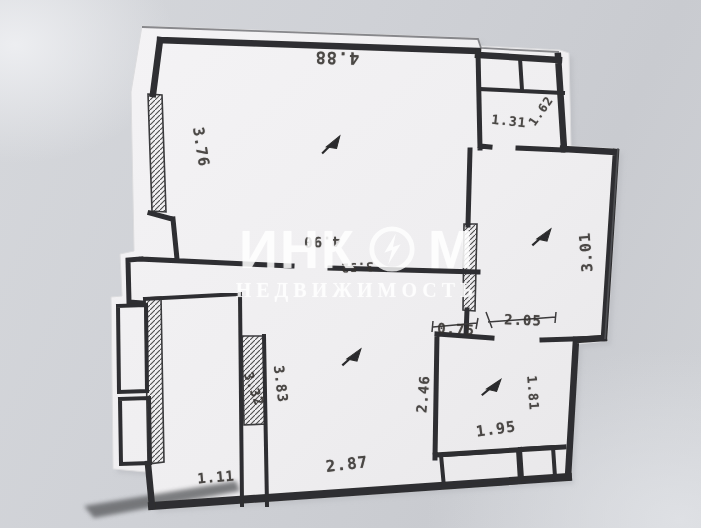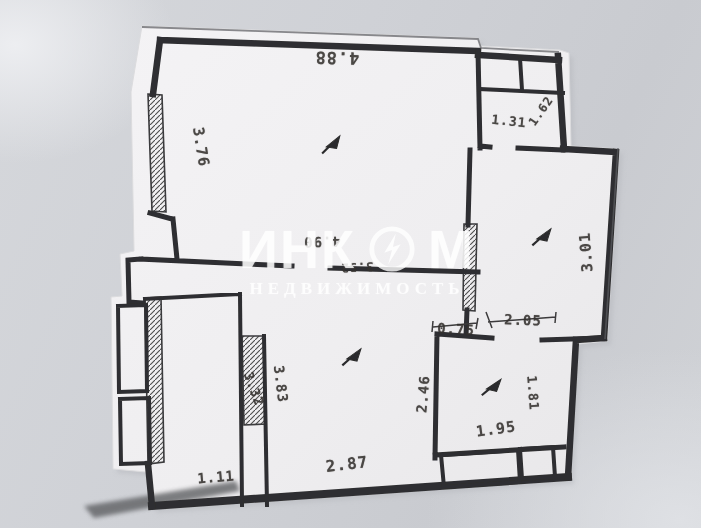--- a/index.html
+++ b/index.html
@@ -34,21 +34,21 @@
   }
   .wm-title{
     display:flex;align-items:center;justify-content:center;gap:10px;
     font-family:"Liberation Sans",sans-serif;
     font-weight:700;font-size:54px;letter-spacing:2px;line-height:1;
   }
   .wm-logo{display:inline-flex;margin:0 1px;}
   .wm-subtitle{
     margin-top:3px;
     font-family:"Liberation Serif",serif;
-    font-weight:700;font-size:17px;letter-spacing:5px;
+    font-weight:700;font-size:20px;letter-spacing:5px;
   }
 </style>
 </head>
 <body>
 
 <div class="scene">
 
   <svg class="plan-svg" width="701" height="528" viewBox="0 0 701 528">
     <defs>
       <linearGradient id="paperGrad" x1="0" y1="0" x2="1" y2="1">

